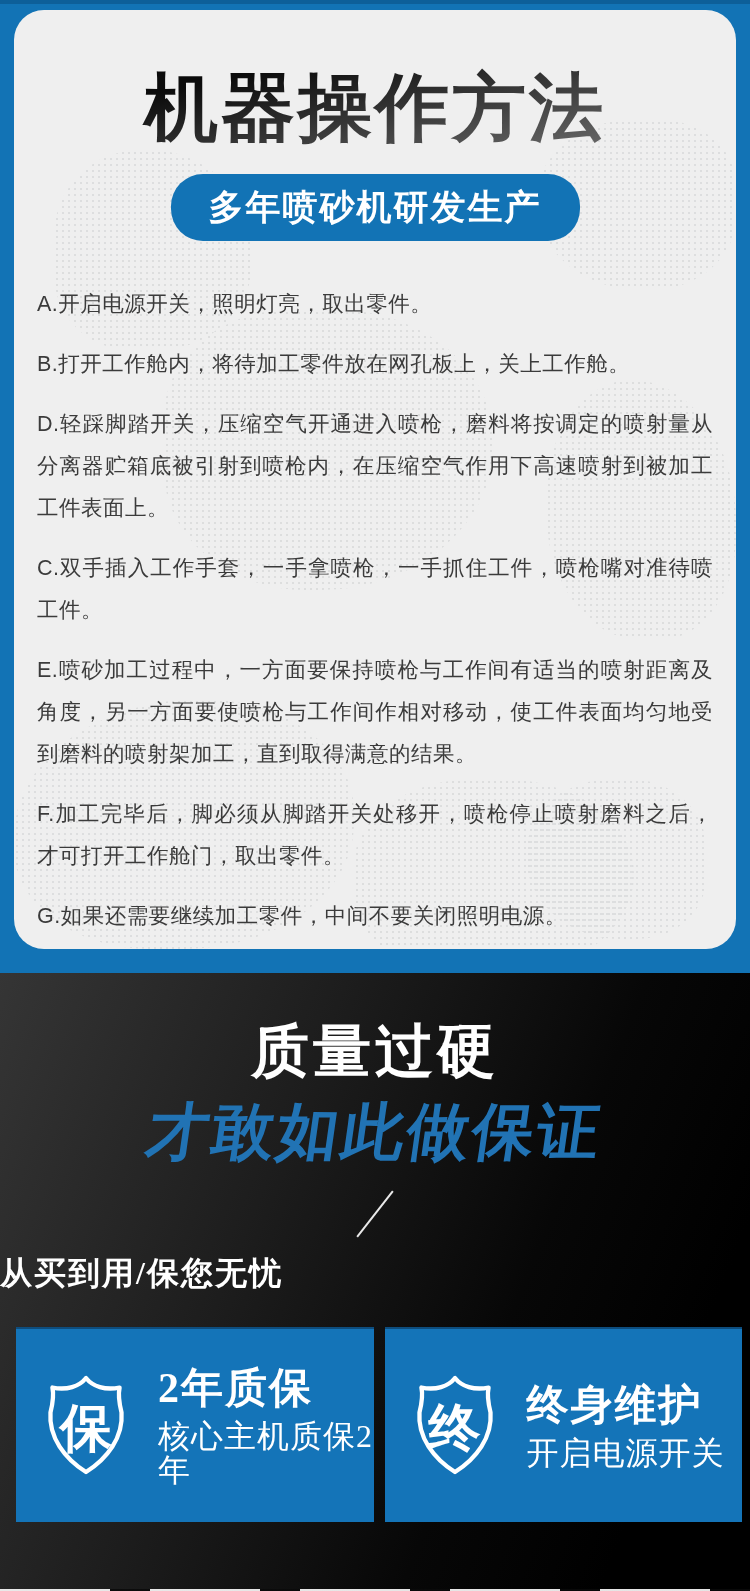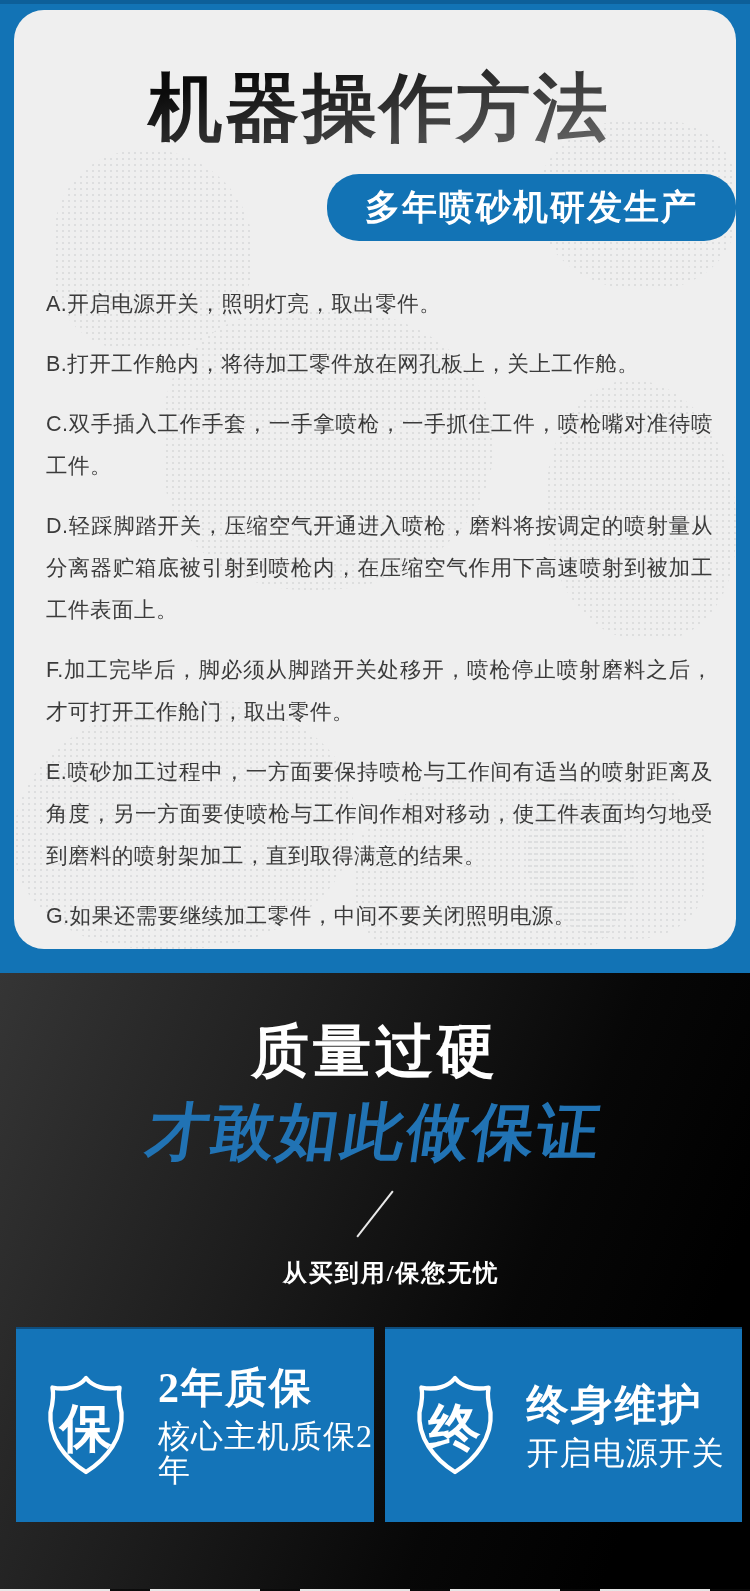--- a/index.html
+++ b/index.html
@@ -14,21 +14,21 @@
   .top-section{
     position:relative;width:750px;height:973px;
     background:#1273b5;
   }
   .top-edge-line{
     position:absolute;top:0;left:0;width:100%;height:4px;
     background:#0d5f99;
   }
   .panel{
     position:absolute;top:10px;left:14px;right:14px;bottom:24px;
-    background:#efefef;border-radius:30px;overflow:hidden;padding-left:9px;
+    background:#efefef;border-radius:30px;overflow:hidden;
   }
   
   .dots{
     position:absolute;
     background-image:radial-gradient(#d9dadb 1.1px, rgba(0,0,0,0) 1.1px);
     background-size:6px 6px;opacity:.8;
   }
   .d1{left:40px;top:140px;width:200px;height:200px;border-radius:45% 55% 50% 40%;}
   .d2{left:150px;top:300px;width:330px;height:280px;border-radius:40% 50% 55% 45%;}
   .d3{right:0px;top:110px;width:200px;height:170px;border-radius:50% 40% 45% 55%;}
@@ -37,21 +37,21 @@
   .d6{left:340px;bottom:-30px;width:280px;height:200px;border-radius:45% 50% 55% 45%;}
   .d7{right:30px;bottom:10px;width:180px;height:160px;border-radius:50% 45% 40% 55%;}
 
   .panel-title{
     position:relative;margin:52px 0 0;text-align:center;
     font-size:74px;line-height:92px;font-weight:bold;letter-spacing:3px;
     background:linear-gradient(168deg,#0b0b0b 25%,#7d7d7d 100%);
     -webkit-background-clip:text;background-clip:text;
     color:transparent;
   }
-  .badge-row{position:relative;text-align:right;margin-top:20px;}
+  .badge-row{position:relative;text-align:center;margin-top:20px;}
   .badge{
     display:inline-block;background:#1273b5;color:#fff;
     font-size:35px;font-weight:bold;letter-spacing:2px;
     padding:10px 38px;border-radius:32px;
   }
   .instructions{
     position:relative;margin-top:42px;padding:0 23px;
   }
   .instructions p{
     margin:0 0 18px;font-size:21.5px;line-height:42px;color:#3b3b3b;
@@ -71,22 +71,22 @@
   .headline-blue{
     margin-top:8px;text-align:center;color:#2173b4;
     font-size:62px;line-height:74px;font-weight:bold;letter-spacing:3px;
     transform:skewX(-8deg);
   }
   .slash{
     width:2px;height:58px;margin:16px auto 0;
     background:#e9e9e9;transform:rotate(38deg);
   }
   .tagline{
-    margin-top:8px;text-align:center;color:#fff;
-    font-size:24px;line-height:44px;font-weight:bold;letter-spacing:2px;padding-left:32px;
+    margin-top:8px;text-align:left;color:#fff;
+    font-size:32px;line-height:44px;font-weight:bold;letter-spacing:2px;
   }
   .guarantee-cards{
     display:flex;gap:11px;margin-top:32px;padding:0 8px 0 16px;
   }
   .g-card{
     flex:1;height:195px;background:#1474b8;
     display:flex;align-items:center;
     box-shadow:inset 0 2px 0 rgba(4,32,56,.45);
   }
   .shield-wrap{position:relative;width:96px;height:110px;margin-left:22px;flex:none;}
@@ -123,24 +123,24 @@
 
       <h1 class="panel-title">机器操作方法</h1>
 
       <div class="badge-row">
         <span class="badge">多年喷砂机研发生产</span>
       </div>
 
       <div class="instructions">
         <p>A.开启电源开关，照明灯亮，取出零件。</p>
         <p>B.打开工作舱内，将待加工零件放在网孔板上，关上工作舱。</p>
+        <p>D.轻踩脚踏开关，压缩空气开通进入喷枪，磨料将按调定的喷射量从分离器贮箱底被引射到喷枪内，在压缩空气作用下高速喷射到被加工工件表面上。</p>
         <p>C.双手插入工作手套，一手拿喷枪，一手抓住工件，喷枪嘴对准待喷工件。</p>
-        <p>D.轻踩脚踏开关，压缩空气开通进入喷枪，磨料将按调定的喷射量从分离器贮箱底被引射到喷枪内，在压缩空气作用下高速喷射到被加工工件表面上。</p>
+        <p>E.喷砂加工过程中，一方面要保持喷枪与工作间有适当的喷射距离及角度，另一方面要使喷枪与工作间作相对移动，使工件表面均匀地受到磨料的喷射架加工，直到取得满意的结果。</p>
         <p>F.加工完毕后，脚必须从脚踏开关处移开，喷枪停止喷射磨料之后，才可打开工作舱门，取出零件。</p>
-        <p>E.喷砂加工过程中，一方面要保持喷枪与工作间有适当的喷射距离及角度，另一方面要使喷枪与工作间作相对移动，使工件表面均匀地受到磨料的喷射架加工，直到取得满意的结果。</p>
         <p>G.如果还需要继续加工零件，中间不要关闭照明电源。</p>
 
       </div>
     </div>
   </section>
 
   <section class="dark-section">
     <div class="headline-white">质量过硬</div>
     <div class="headline-blue">才敢如此做保证</div>
     <div class="slash"></div>

